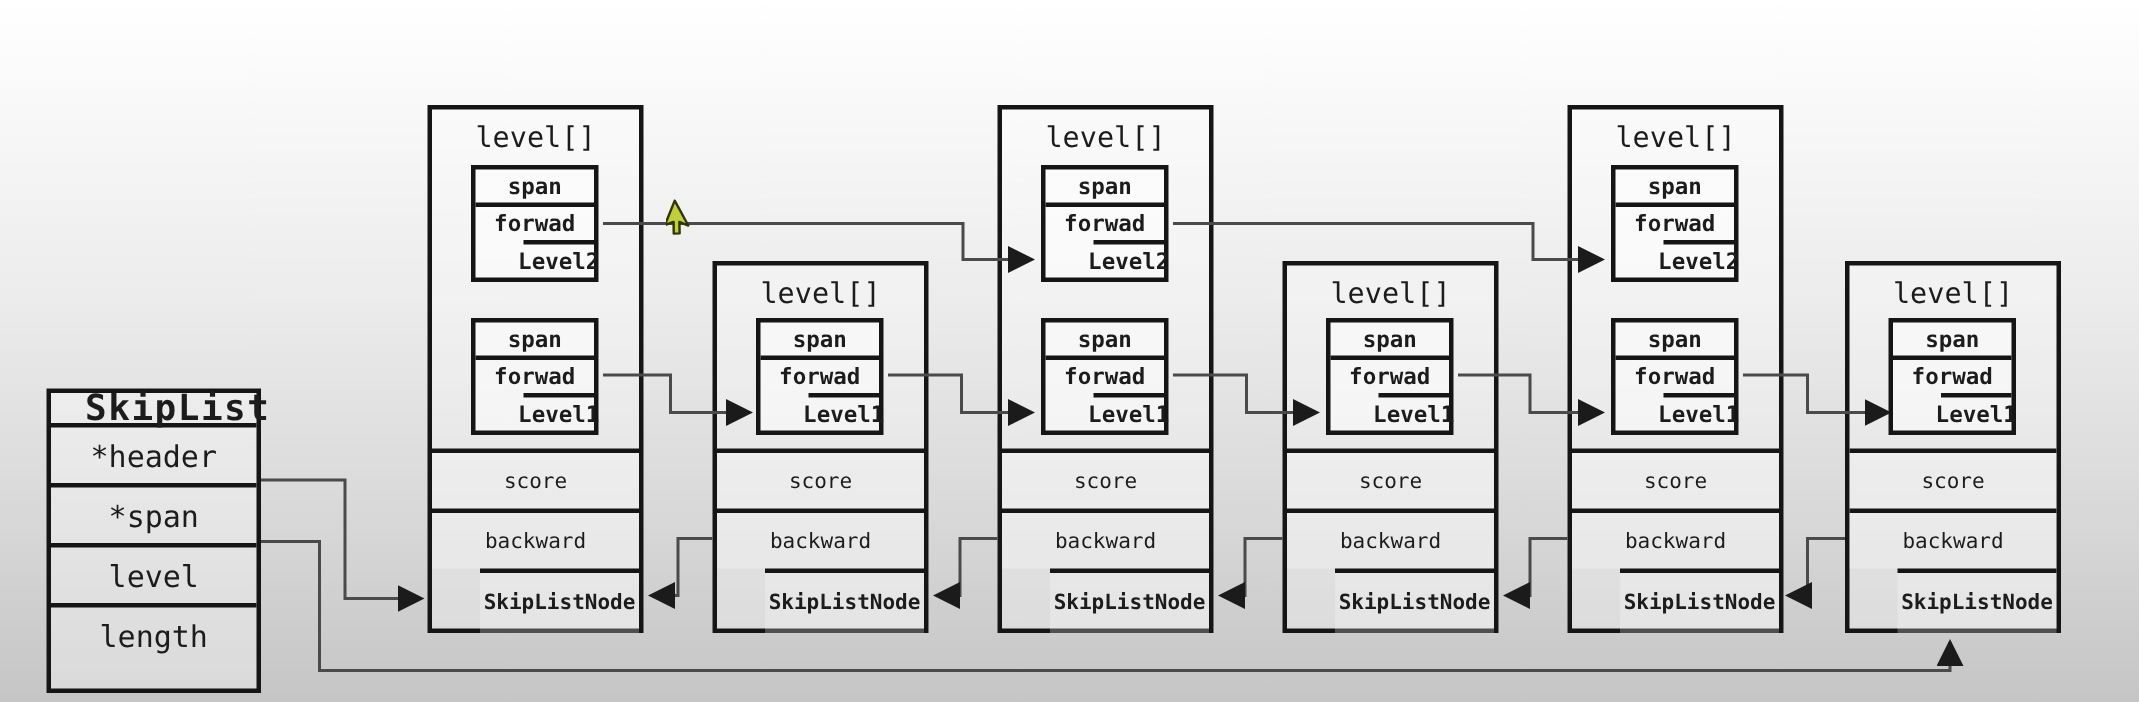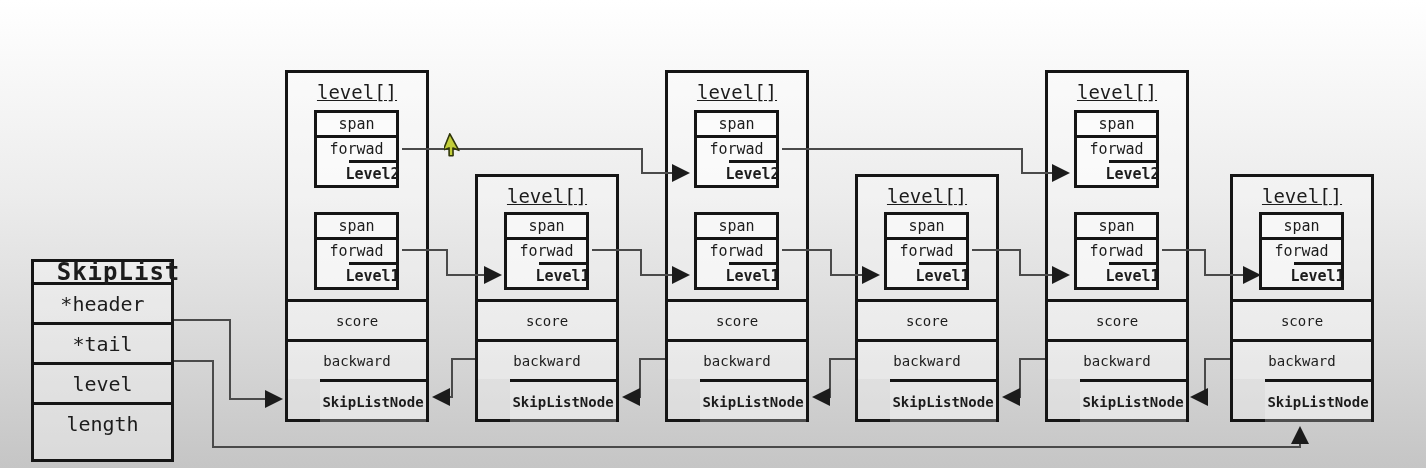--- a/index.html
+++ b/index.html
@@ -15,28 +15,28 @@
   .sl-title{height:20px; display:flex; align-items:center; justify-content:center;
     font-weight:bold; font-size:24px; letter-spacing:1px;}
   .sl-field{height:37px; border-top:3px solid #151515; display:flex; align-items:center;
     justify-content:center; font-size:20px;}
   .node{position:absolute; width:144px; border:3px solid #151515; box-sizing:border-box;
     background:rgba(255,255,255,0.30);}
   .node.tall{top:70px;  height:352px;}
   .node.short{top:174px; height:248px;}
   .n1{left:285px}.n2{left:475px}.n3{left:665px}.n4{left:855px}.n5{left:1045px}.n6{left:1230px}
   .node-title{position:absolute; top:0; left:0; right:0; height:38px; display:flex;
-    align-items:center; justify-content:center; font-size:19px;text-decoration:underline;}
+    align-items:center; justify-content:center; font-size:19px;}
   .inner-box{position:absolute; left:26px; width:85px; border:3px solid #151515;
     box-sizing:border-box; background:rgba(255,255,255,0.5);}
   .tall .box-a{top:37px;}
   .tall .box-b{top:139px;}
   .short .box-a{top:35px;}
   .icell{height:22px; display:flex; align-items:center; justify-content:center;
-    font-size:15px; border-top:3px solid #151515;}
+    font-size:15px; border-top:3px solid #151515;font-weight:bold;}
   .icell:first-child{border-top:none;}
   .cell{position:absolute; left:0; right:0; height:37px; border-top:3px solid #151515;
     display:flex; align-items:center; justify-content:center; font-size:14px;
     background:rgba(255,255,255,0.25); box-sizing:content-box;}
   .tall  .cell-score{top:226px}.tall  .cell-back{top:266px}.tall  .cell-foot{top:306px;height:40px;}
   .short .cell-score{top:122px}.short .cell-back{top:162px}.short .cell-foot{top:202px;height:40px;}
   .bold{font-weight:bold;margin-left:32px;}
   
   #arrows{position:absolute; left:0; top:0; z-index:5; pointer-events:none;}
   #arrows polyline{fill:none; stroke:#4a4a4a; stroke-width:2;}
@@ -54,21 +54,21 @@
     font-family:"DejaVu Sans","Liberation Sans",sans-serif;}
 </style>
 </head>
 <body>
 
 <div id="canvas">
 
   <div class="box skiplist">
     <div class="sl-title bold">SkipList</div>
     <div class="sl-field">*header</div>
-    <div class="sl-field">*tail</div>
+    <div class="sl-field">*span</div>
     <div class="sl-field">level</div>
     <div class="sl-field">length</div>
   </div>
 
   <div class="node tall n1">
     <div class="node-title">level[]</div>
     <div class="inner-box box-a">
       <div class="icell">span</div>
       <div class="icell">forwad</div>
       <div class="icell bold">Level2</div>

